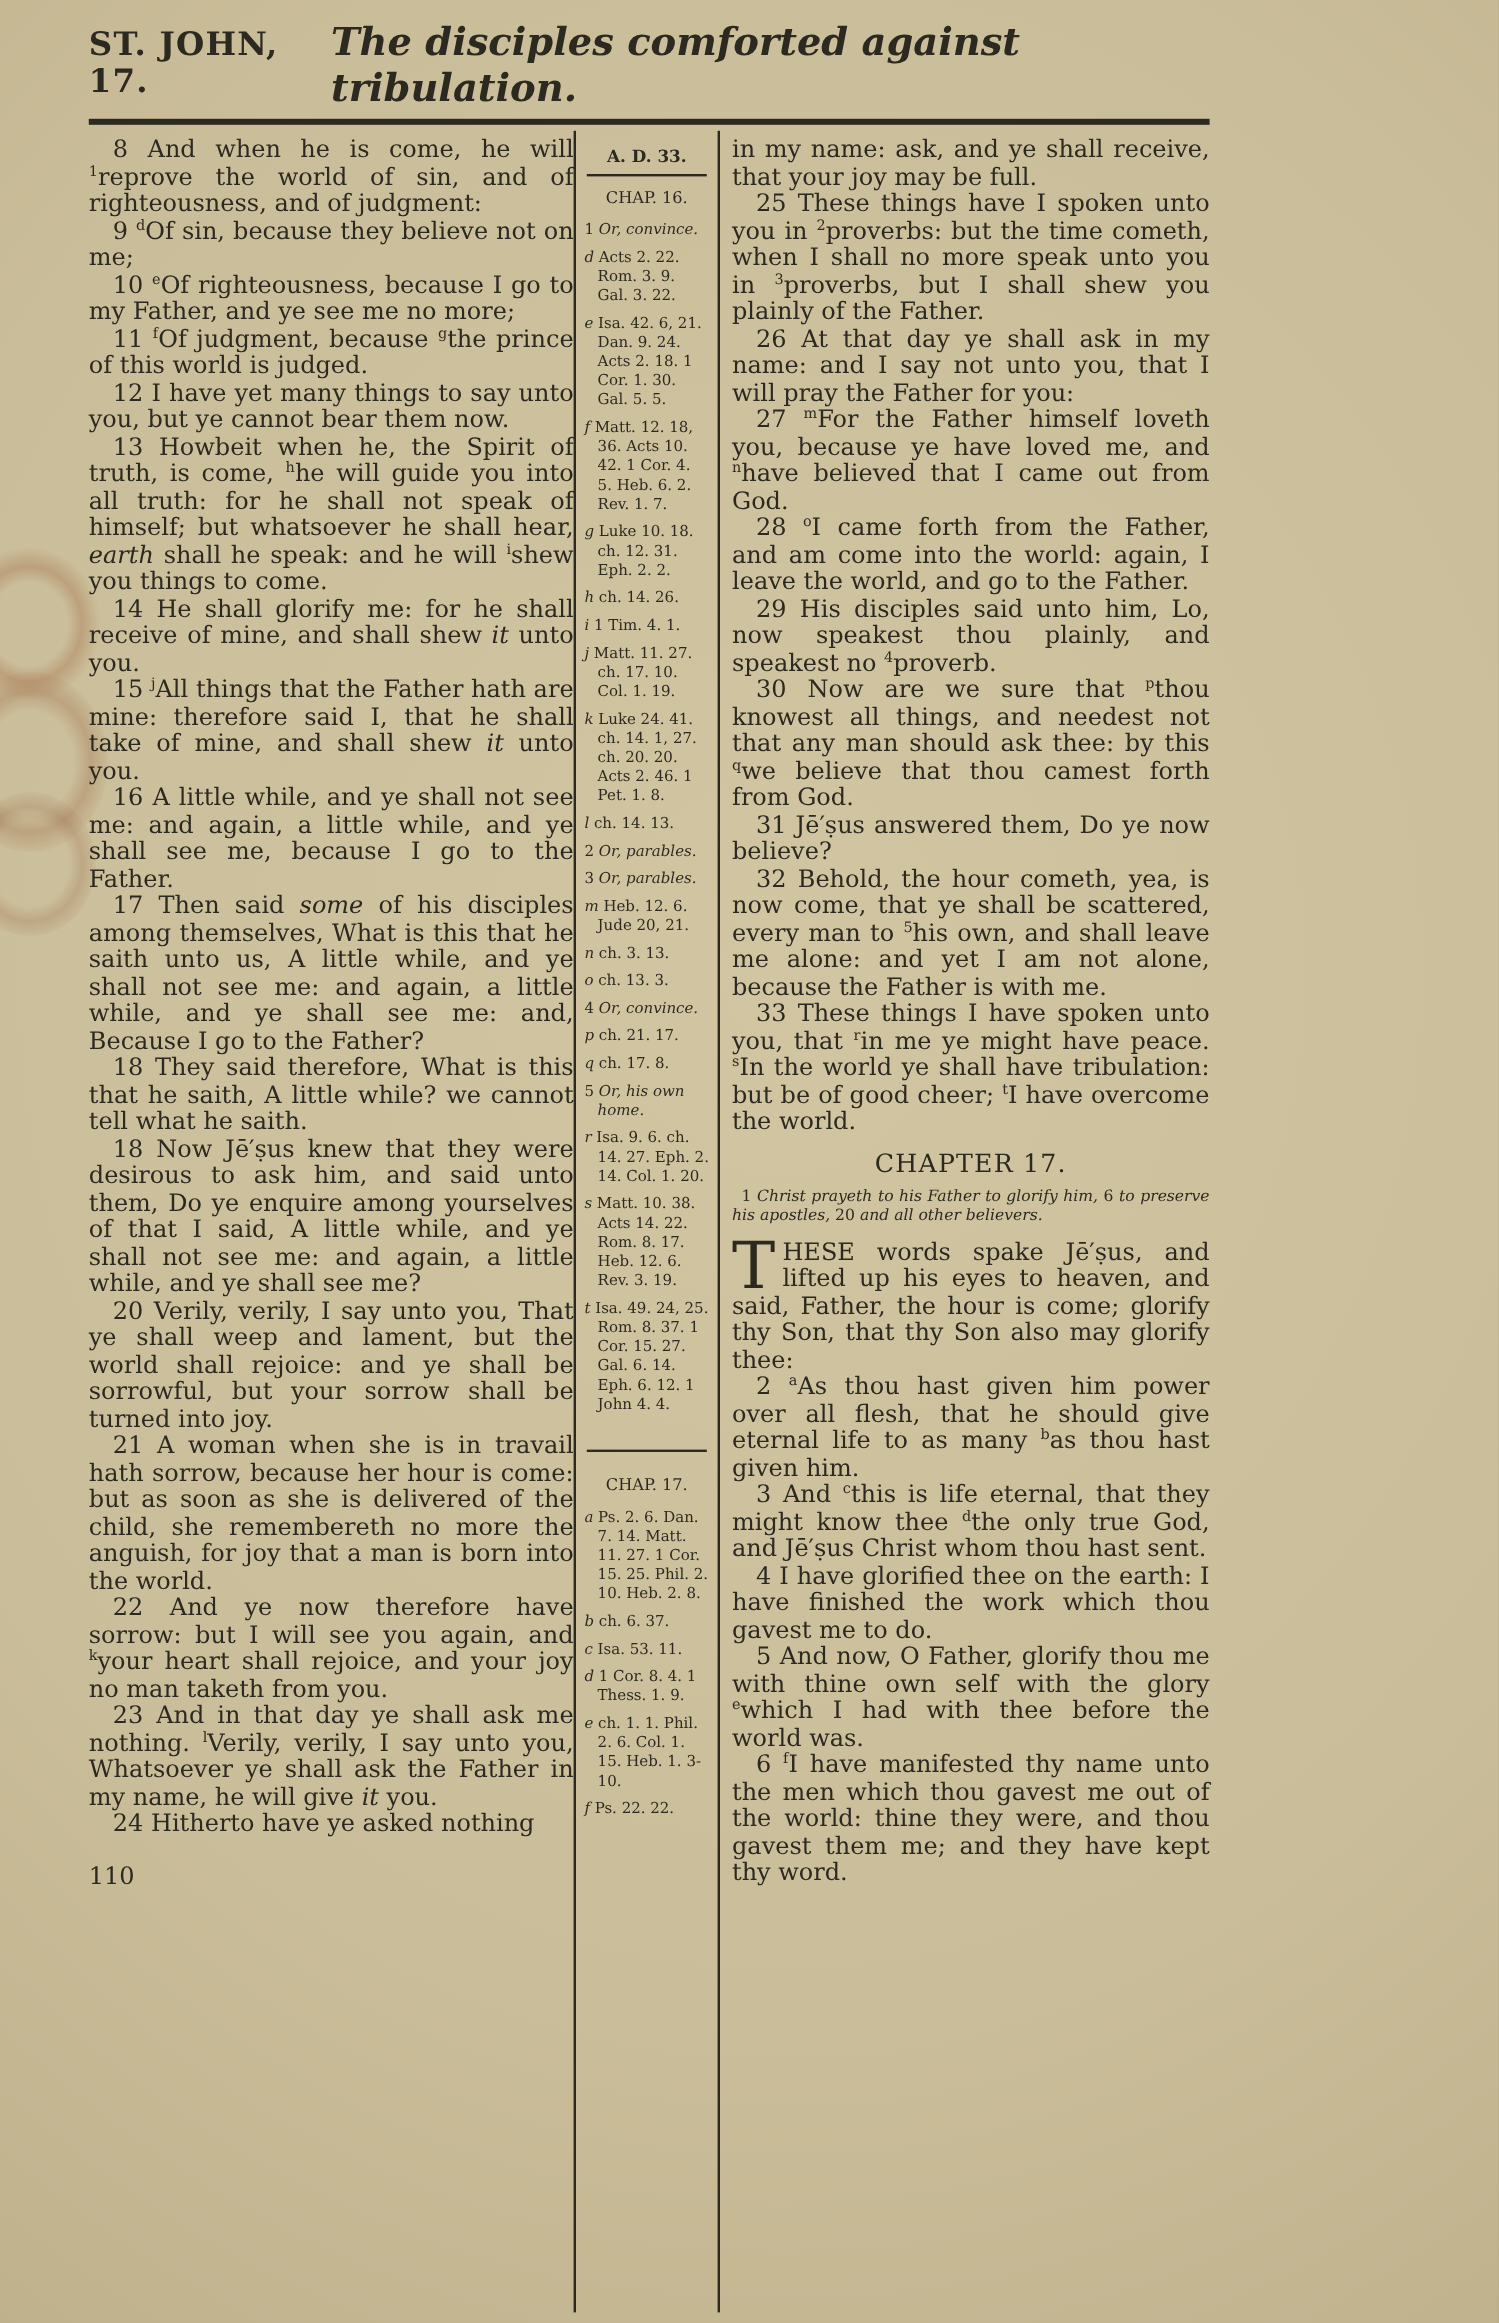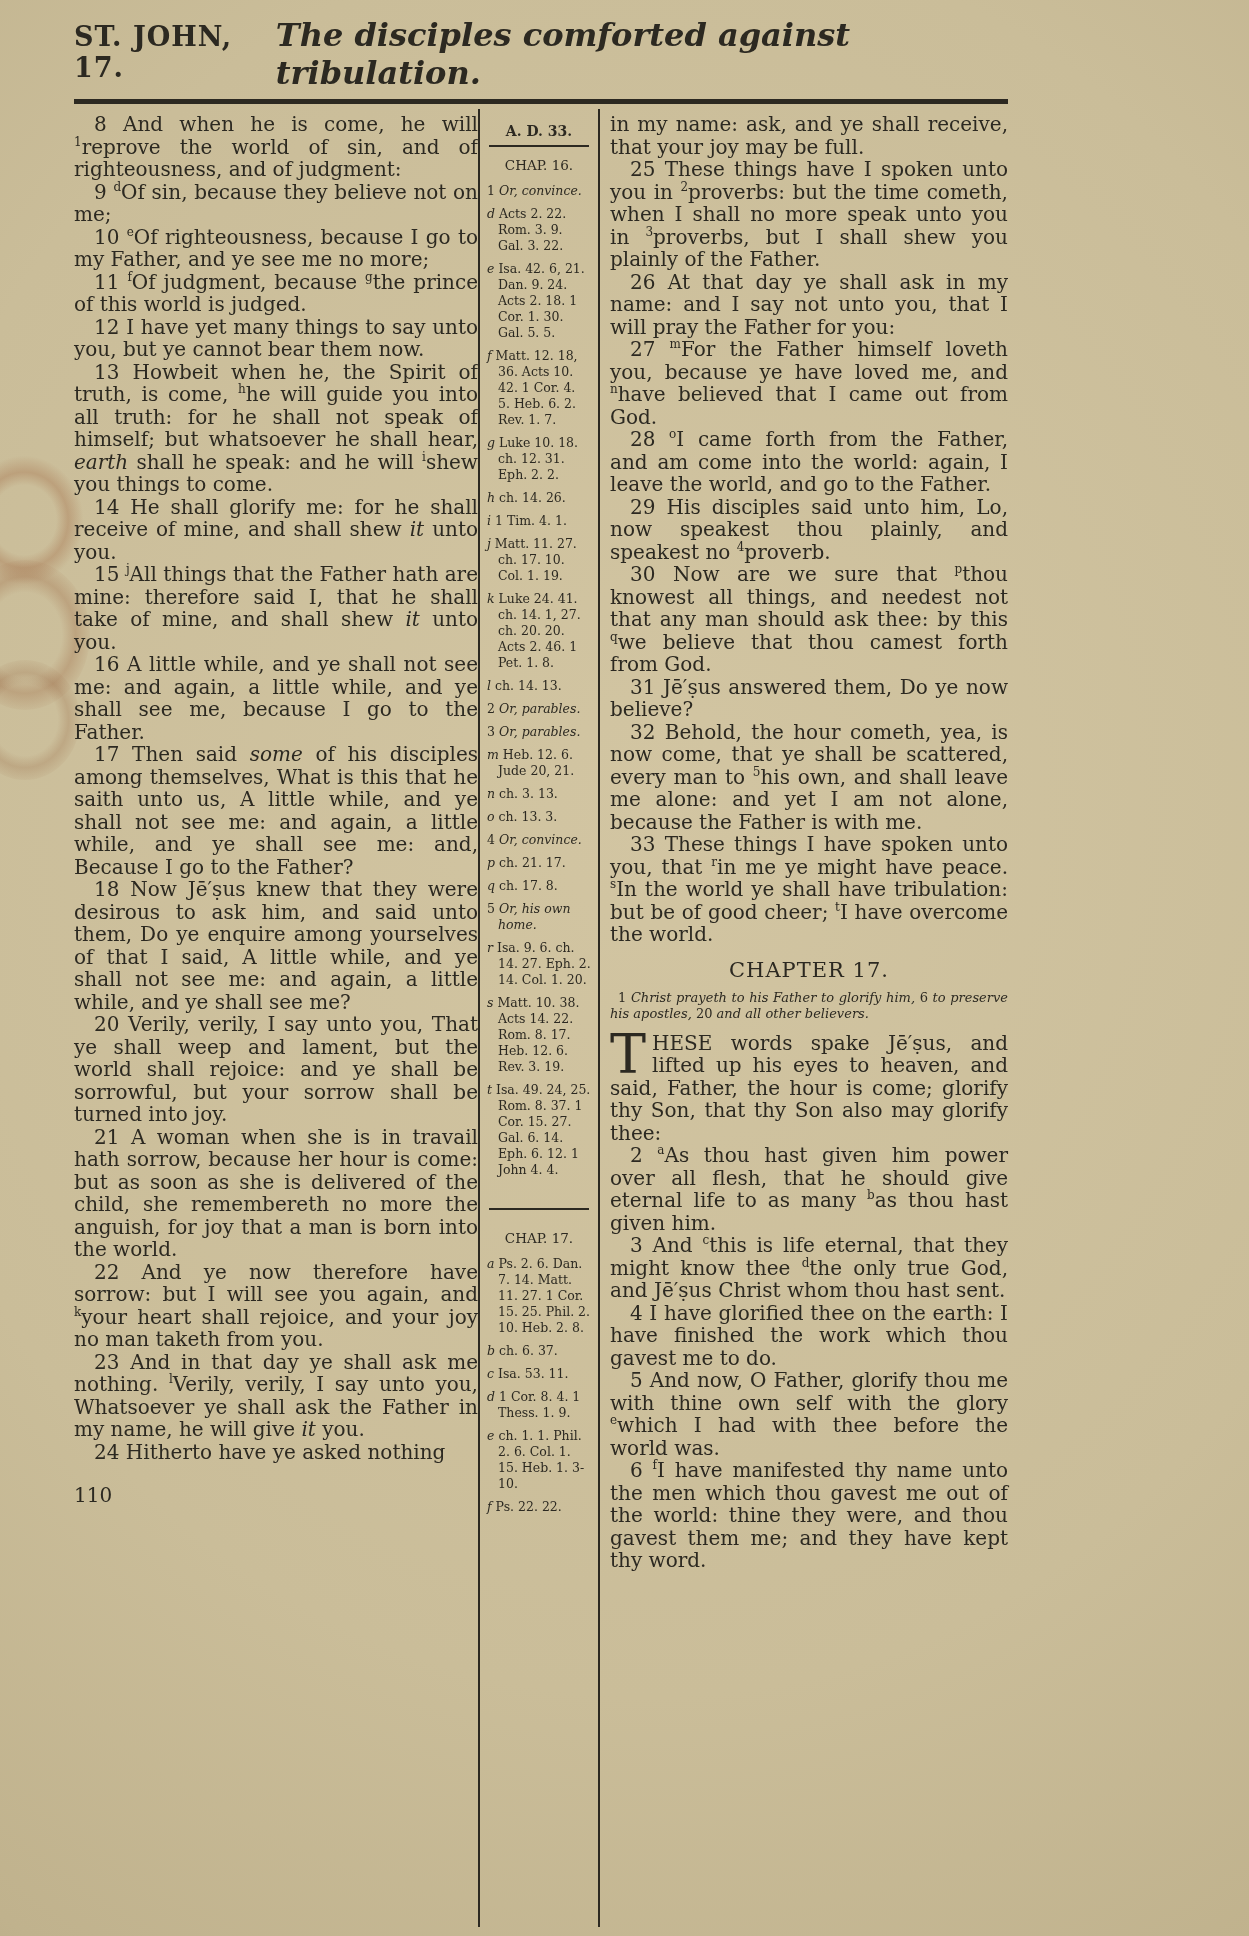--- a/index.html
+++ b/index.html
@@ -77,20 +77,21 @@
             <p class="verse">8 And when he is come, he will <sup>1</sup>reprove the world of sin, and of righteousness, and of judgment:</p>
             <p class="verse">9 <sup>d</sup>Of sin, because they believe not on me;</p>
             <p class="verse">10 <sup>e</sup>Of righteousness, because I go to my Father, and ye see me no more;</p>
             <p class="verse">11 <sup>f</sup>Of judgment, because <sup>g</sup>the prince of this world is judged.</p>
             <p class="verse">12 I have yet many things to say unto you, but ye cannot bear them now.</p>
             <p class="verse">13 Howbeit when he, the Spirit of truth, is come, <sup>h</sup>he will guide you into all truth: for he shall not speak of himself; but whatsoever he shall hear, <i>earth</i> shall he speak: and he will <sup>i</sup>shew you things to come.</p>
             <p class="verse">14 He shall glorify me: for he shall receive of mine, and shall shew <i>it</i> unto you.</p>
             <p class="verse">15 <sup>j</sup>All things that the Father hath are mine: therefore said I, that he shall take of mine, and shall shew <i>it</i> unto you.</p>
             <p class="verse">16 A little while, and ye shall not see me: and again, a little while, and ye shall see me, because I go to the Father.</p>
             <p class="verse">17 Then said <i>some</i> of his disciples among themselves, What is this that he saith unto us, A little while, and ye shall not see me: and again, a little while, and ye shall see me: and, Because I go to the Father?</p>
+            <p class="verse">18 They said therefore, What is this that he saith, A little while? we cannot tell what he saith.</p>
             <p class="verse">18 Now Jē′ṣus knew that they were desirous to ask him, and said unto them, Do ye enquire among yourselves of that I said, A little while, and ye shall not see me: and again, a little while, and ye shall see me?</p>
             <p class="verse">20 Verily, verily, I say unto you, That ye shall weep and lament, but the world shall rejoice: and ye shall be sorrowful, but your sorrow shall be turned into joy.</p>
             <p class="verse">21 A woman when she is in travail hath sorrow, because her hour is come: but as soon as she is delivered of the child, she remembereth no more the anguish, for joy that a man is born into the world.</p>
             <p class="verse">22 And ye now therefore have sorrow: but I will see you again, and <sup>k</sup>your heart shall rejoice, and your joy no man taketh from you.</p>
             <p class="verse">23 And in that day ye shall ask me nothing. <sup>l</sup>Verily, verily, I say unto you, Whatsoever ye shall ask the Father in my name, he will give <i>it</i> you.</p>
             <p class="verse">24 Hitherto have ye asked nothing</p>
           </div>
         <div class="page-number">110</div>
       </div>
 

